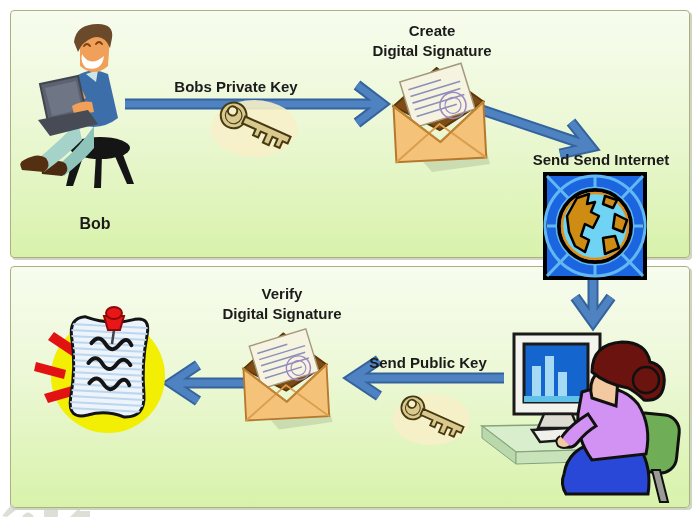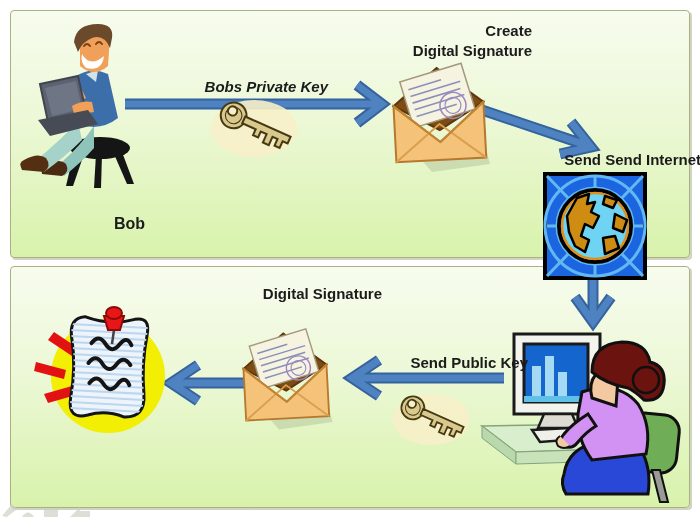--- a/index.html
+++ b/index.html
@@ -11,28 +11,28 @@
   .panel{
     position:absolute;left:10px;width:678px;
     border:1px solid #a9b183;border-radius:4px;
     background:linear-gradient(180deg,#f7fcee 0%,#ecf8d6 45%,#d8f2ab 100%);
     box-shadow:2px 2px 0 rgba(150,160,115,.45);
   }
   #panel-top{top:10px;height:246px;}
   #panel-bottom{top:266px;height:240px;}
   .label{
     position:absolute;color:#1b1b1b;font-weight:700;
-    text-align:right;font-size:15px;line-height:20px;z-index:4;
+    text-align:center;font-size:15px;line-height:20px;z-index:4;
   }
   .art{position:absolute;z-index:3;}
   #arrows{position:absolute;left:0;top:0;z-index:2;pointer-events:none;}
   .arrow-outline{stroke:#35639e;stroke-width:11;fill:none;}
   .arrow-main{stroke:#4e82c0;stroke-width:7;fill:none;}
   #lbl-bob{left:45px;top:178px;width:100px;font-size:16px;margin-top:36px;}
-  #lbl-private-key{left:128px;top:77px;width:200px;font-style:italic;}
+  #lbl-private-key{left:136px;top:77px;width:200px;}
   #lbl-create{left:332px;top:21px;width:200px;}
   #lbl-send{left:501px;top:150px;width:200px;}
   #lbl-public-key{left:328px;top:353px;width:200px;}
   #lbl-verify{left:182px;top:284px;width:200px;}
 </style>
 </head>
 <body>
 
 <svg width="0" height="0" style="position:absolute" aria-hidden="true">
   <defs>
@@ -205,14 +205,15 @@
 
 <div class="label" id="lbl-bob">Bob</div>
 <div class="label" id="lbl-private-key">Bobs Private Key</div>
 <div class="label" id="lbl-create">
   <div>Create</div>
   <div>Digital Signature</div>
 </div>
 <div class="label" id="lbl-send">Send Send Internet</div>
 <div class="label" id="lbl-public-key">Send Public Key</div>
 <div class="label" id="lbl-verify">
+  <div>Verify</div>
   <div>Digital Signature</div>
 </div>
 
 </body></html>

